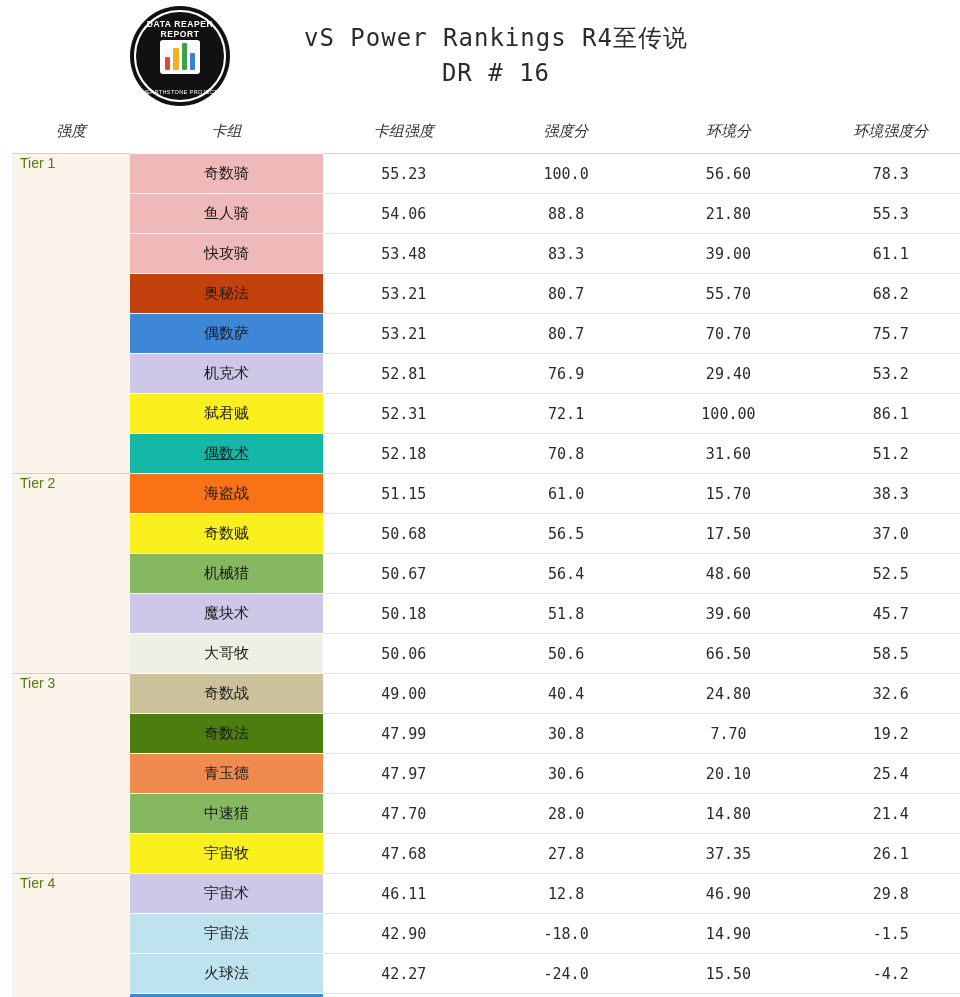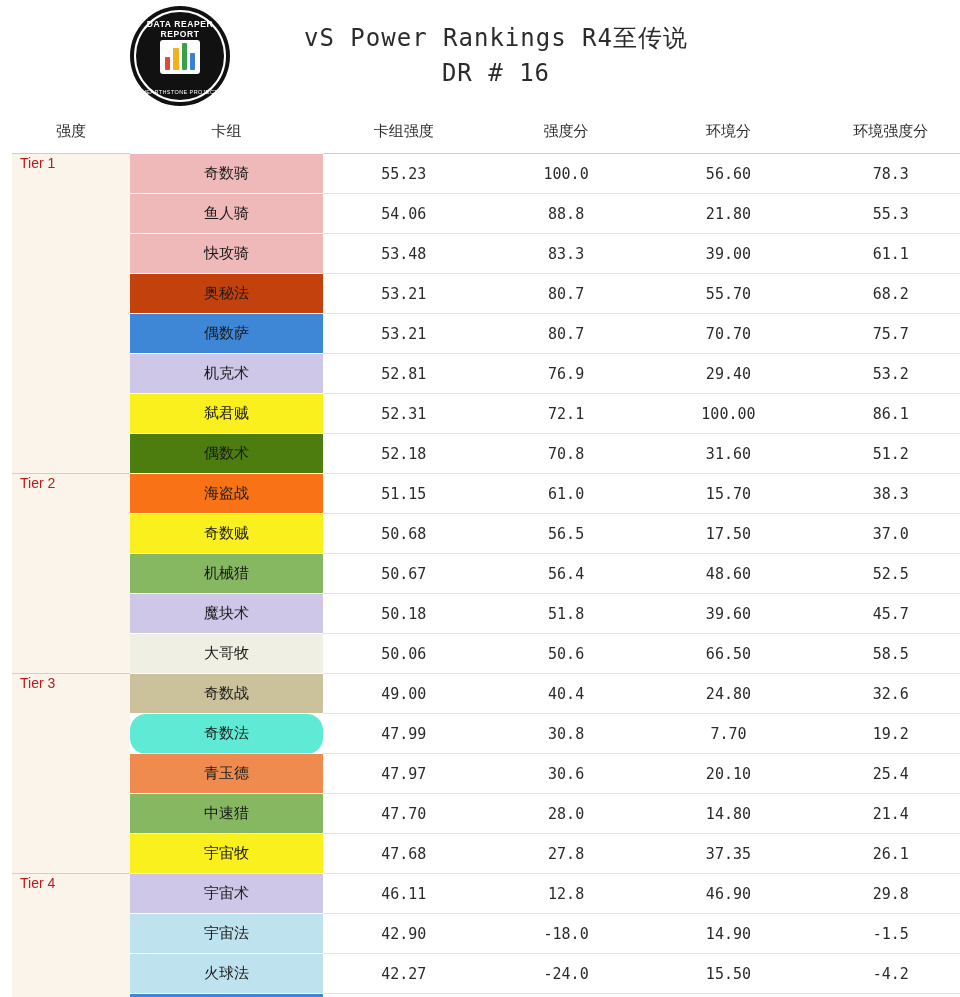--- a/index.html
+++ b/index.html
@@ -91,20 +91,21 @@
   table.rank col.c-num  { width: 162px; }
 
   thead th {
     font-size: 15px;
     font-weight: normal;
     color: #2b2b2b;
     padding: 10px 0 12px 0;
     text-align: center;
     vertical-align: middle;
     background: #ffffff;
+    font-style: italic;
   }
   thead th.tier-h { }
 
   tbody td {
     height: 40px;
     font-family: "DejaVu Sans Mono", monospace;
     font-size: 15px;
     color: #2b2b2b;
     text-align: center;
     vertical-align: middle;
@@ -112,21 +113,21 @@
   }
   tbody td.deck {
     font-family: "Liberation Sans", sans-serif;
     font-size: 15px;
     color: #1a1a1a;
     border-bottom: 1px solid #ffffff;
   }
   tbody td.tier {
     font-family: "Liberation Sans", sans-serif;
     font-size: 14px;
-    color: #b91c1c;
+    color: #4d7c0f;
     text-align: left;
     padding-left: 8px;
     vertical-align: top;
     border-bottom: none;
   }
   tbody tr.tier-start td { border-top: 1px solid #cfcfcf; }
   tbody tr.tier-start td.deck { border-top: 1px solid #ffffff; }
   tbody tr.tier-start td.tier { border-top: 1px solid #cfcfcf; }
 </style>
 </head>
@@ -216,21 +217,21 @@
           <td>53.2</td>
         </tr>
         <tr>
           <td class="deck" style="background: rgb(250, 240, 30);">弑君贼</td>
           <td>52.31</td>
           <td>72.1</td>
           <td>100.00</td>
           <td>86.1</td>
         </tr>
         <tr>
-          <td class="deck" style="background: #4d7c0f;">偶数术</td>
+          <td class="deck" style="background: #14b8a6; text-decoration: underline;">偶数术</td>
           <td>52.18</td>
           <td>70.8</td>
           <td>31.60</td>
           <td>51.2</td>
         </tr>
         <tr class="tier-start">
           <td class="tier" rowspan="5" style="background: rgb(251, 244, 234);">Tier 2</td>
           <td class="deck" style="background: #f97316;">海盗战</td>
           <td>51.15</td>
           <td>61.0</td>
@@ -267,21 +268,21 @@
         </tr>
         <tr class="tier-start">
           <td class="tier" rowspan="5" style="background: rgb(251, 244, 234);">Tier 3</td>
           <td class="deck" style="background: rgb(203, 193, 154);">奇数战</td>
           <td>49.00</td>
           <td>40.4</td>
           <td>24.80</td>
           <td>32.6</td>
         </tr>
         <tr>
-          <td class="deck" style="background: #5eead4; border-radius: 16px;">奇数法</td>
+          <td class="deck" style="background: #4d7c0f;">奇数法</td>
           <td>47.99</td>
           <td>30.8</td>
           <td>7.70</td>
           <td>19.2</td>
         </tr>
         <tr>
           <td class="deck" style="background: rgb(239, 139, 78);">青玉德</td>
           <td>47.97</td>
           <td>30.6</td>
           <td>20.10</td>

